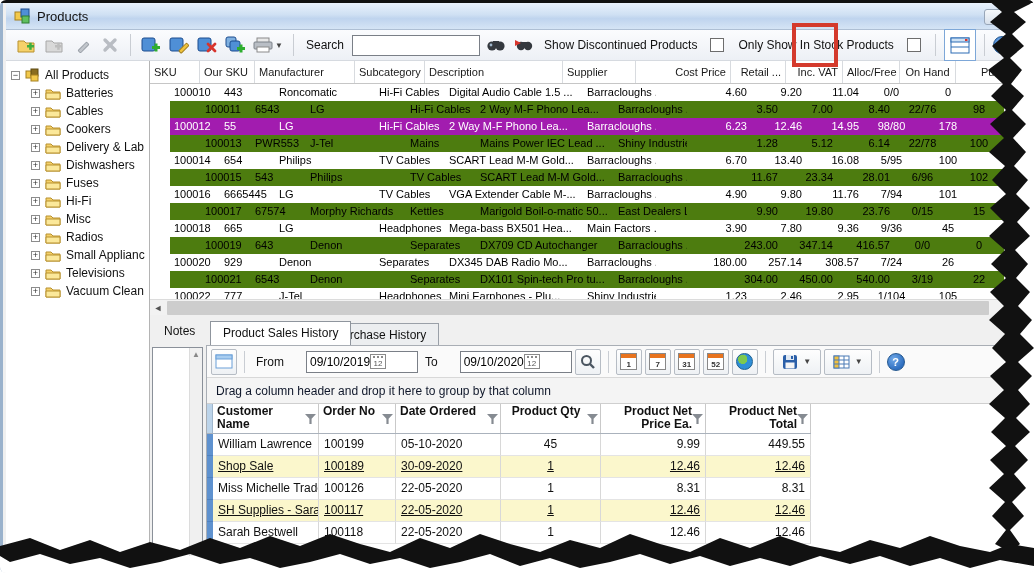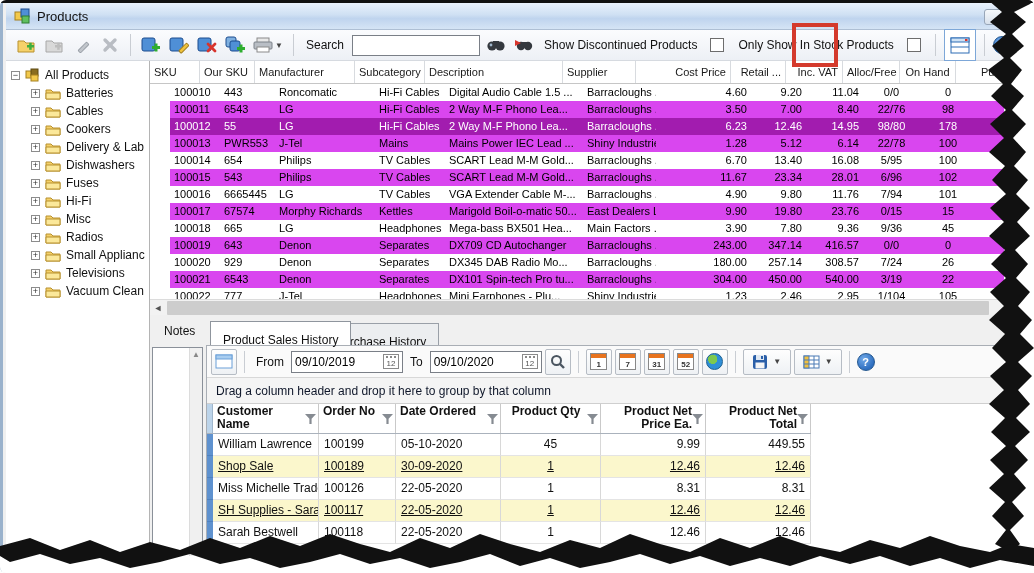--- a/index.html
+++ b/index.html
@@ -37,43 +37,43 @@
     text-align:center;margin:0 5px;flex:none;color:#333;}
   .tree-child{padding-left:20px;}
   .tree-label{margin-left:5px;}
   
   #pgrid{position:absolute;left:147px;top:61px;right:0;height:238px;background:#fff;overflow:hidden;}
   .pg-row,#pg-header{display:grid;grid-template-columns:50px 55px 100px 70px 138px 73px 95px 55px 57px 57px 56px 81px;}
   #pg-header{height:23px;line-height:22px;background:#fff;border-bottom:1px solid #c6c6c6;}
   #pg-header .pg-cell{border-right:1px solid #d8dbdf;color:#1a1a1a;}
   .pg-cell{font-size:11px;padding:0 4px;white-space:nowrap;overflow:hidden;}
   .pg-row{height:17px;line-height:17px;margin-left:20px;}
-  .pg-row.alt{background:#d946ef;}
+  .pg-row.alt{background:#4d7c0f;padding-left:31px;}
   .pg-row.selected{background:#a21caf;color:#fff;}
   .al{text-align:left}.ar{text-align:right}.ac{text-align:center}
   
   #hscroll{position:absolute;left:147px;top:299px;right:0;height:16px;background:#f2f2f2;border-top:1px solid #dcdcdc;}
   #hs-left{position:absolute;left:0;top:0;width:16px;height:16px;font-size:9px;color:#555;display:flex;align-items:center;justify-content:center;}
   #hs-thumb{position:absolute;left:17px;top:1px;width:822px;height:14px;background:#cdcdcd;border-radius:1px;}
   
   #tabrow{position:absolute;left:147px;top:318px;right:0;height:27px;background:#f0f0f0;}
   #notes-tab{position:absolute;left:14px;top:6px;font-size:12px;color:#111;}
-  .tab{position:absolute;top:3px;height:24px;font-size:12px;color:#111;padding:11px 12px 0 12px;}
+  .tab{position:absolute;top:3px;height:24px;font-size:12px;color:#111;padding:4px 12px 0 12px;}
   #tab-sales{left:60px;background:#fff;border:1px solid #8f959d;border-bottom:none;z-index:5;}
   #tab-purch{left:172px;background:#eceef0;border:1px solid #9aa0a8;border-bottom:none;top:5px;height:22px;}
   #notes-box{position:absolute;left:149px;top:347px;width:51px;bottom:0;background:#fff;border:1px solid #8a9099;}
   #notes-scroll{position:absolute;right:0;top:0;bottom:0;width:13px;background:#f0f0f0;border-left:1px solid #dcdcdc;}
   #notes-up{font-size:8px;color:#888;text-align:center;line-height:14px;}
   #sales-panel{position:absolute;left:203px;top:345px;right:0;bottom:0;background:#fff;border-left:1px solid #a9aeb5;border-top:1px solid #a9aeb5;}
   #sales-toolbar{position:absolute;left:0;top:0;right:0;height:32px;background:#fafafa;border-bottom:1px solid #d8d8d8;
     display:flex;align-items:center;padding-left:4px;gap:3px;}
   .sbtn{height:26px;min-width:26px;border:1px solid #b6bcc4;border-radius:2px;background:linear-gradient(180deg,#fefefe,#eef1f4);
     display:flex;align-items:center;justify-content:center;padding:0 3px;gap:3px;}
   .datefield{height:22px;width:112px;border:1px solid #7a7f87;background:#fff;display:flex;align-items:center;
-    justify-content:space-between;padding:0 3px;font-size:12px;}
+    justify-content:flex-start;padding:0 3px;font-size:12px;margin-left:15px;}
   .cal12{width:16px;height:15px;border:1px solid #8a8a8a;background:#fff;font-size:8px;color:#555;
     display:flex;align-items:flex-end;justify-content:center;position:relative;}
   .cal12::before{content:"";position:absolute;top:1px;left:2px;right:2px;height:2px;
     background:repeating-linear-gradient(90deg,#888 0 2px,transparent 2px 4px);}
   .calq{width:17px;height:17px;border:1px solid #888;background:#fff;position:relative;
     font-size:8px;font-weight:bold;color:#333;display:flex;align-items:flex-end;justify-content:center;}
   .calq::before{content:"";position:absolute;top:0;left:0;right:0;height:4px;background:#e8731e;}
   #group-bar{position:absolute;left:0;top:32px;right:0;height:26px;background:#f4f4f4;border-bottom:1px solid #cfcfcf;
     font-size:12px;color:#0f172a;display:flex;align-items:center;padding-left:9px;}
   

